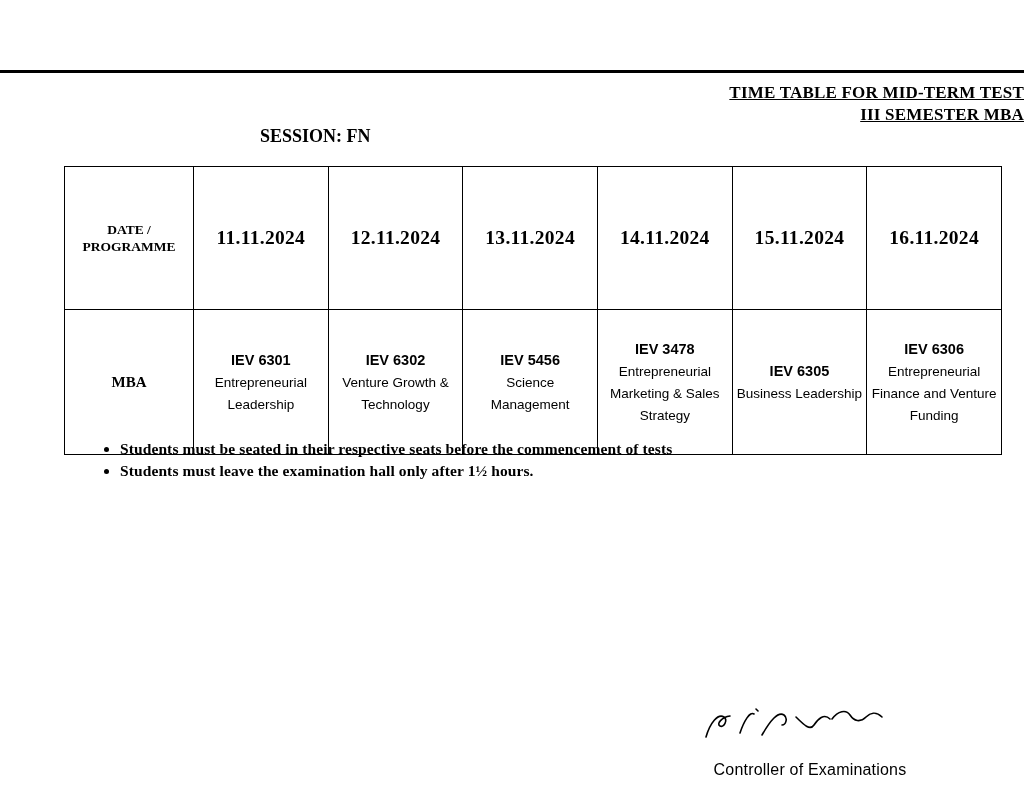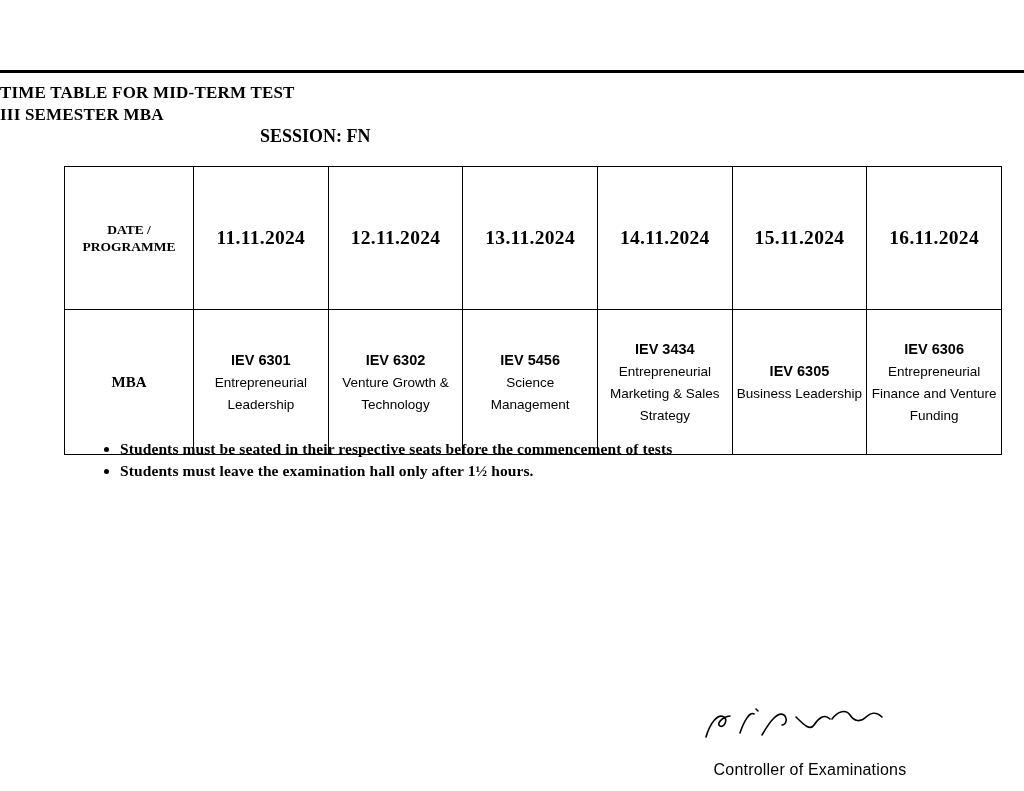--- a/index.html
+++ b/index.html
@@ -93,21 +93,22 @@
     height: 3px;
     background: #000000;
   }
 
   
   .title-wrap {
     position: absolute;
     left: 0;
     top: 82px;
     width: 1024px;
-    text-align: left;
+    text-align: right;
+    text-decoration: underline;
   }
   .title-line {
     font-family: "Liberation Serif", serif;
     font-weight: bold;
     font-size: 17px;
     line-height: 22px;
     letter-spacing: 0.2px;
   }
   .session-row {
     position: absolute;
@@ -259,21 +260,21 @@
       </td>
       <td class="course">
         <span class="code">IEV 6302</span>
         <span class="name">Venture Growth &amp; Technology</span>
       </td>
       <td class="course">
         <span class="code">IEV 5456</span>
         <span class="name">Science Management</span>
       </td>
       <td class="course">
-        <span class="code">IEV 3434</span>
+        <span class="code">IEV 3478</span>
         <span class="name">Entrepreneurial Marketing &amp; Sales Strategy</span>
       </td>
       <td class="course">
         <span class="code">IEV 6305</span>
         <span class="name">Business Leadership</span>
       </td>
       <td class="course">
         <span class="code">IEV 6306</span>
         <span class="name">Entrepreneurial Finance and Venture Funding</span>
       </td>

